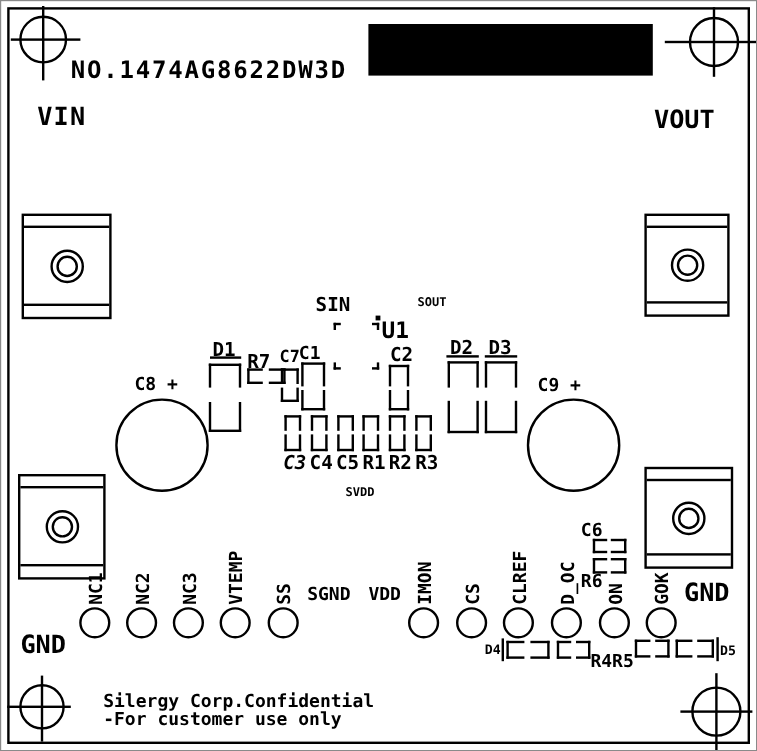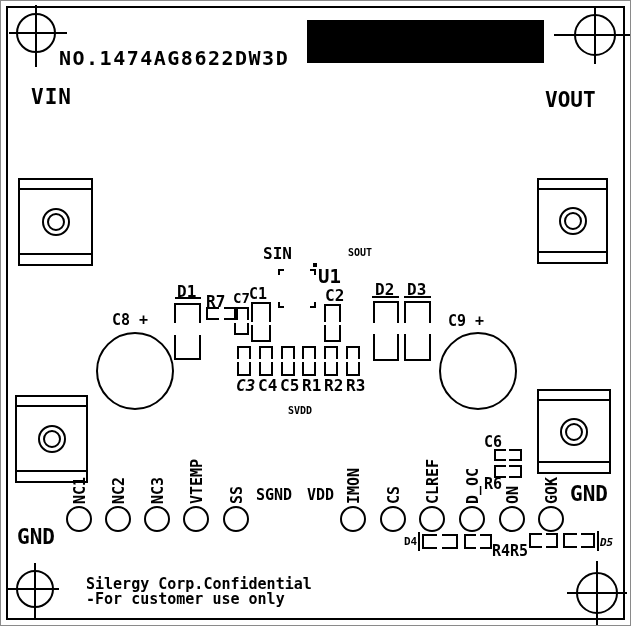--- a/index.html
+++ b/index.html
@@ -195,18 +195,18 @@
   <div class="abs hp-l" style="left:421px;top:533px;width:15px;height:15px;"></div>
   <div class="abs hp-r" style="left:441px;top:533px;width:16px;height:15px;"></div>
   <div class="abs hp-l" style="left:463px;top:533px;width:12px;height:15px;"></div>
   <div class="abs hp-r" style="left:479px;top:533px;width:12px;height:15px;"></div>
   <div class="lbl" style="left:491px;top:543px;font-size:15px;">R4R5</div>
   <div class="abs hp-l" style="left:528px;top:532px;width:13px;height:15px;"></div>
   <div class="abs hp-r" style="left:545px;top:532px;width:12px;height:15px;"></div>
   <div class="abs hp-l" style="left:562px;top:532px;width:14px;height:15px;"></div>
   <div class="abs hp-r" style="left:580px;top:532px;width:14px;height:15px;"></div>
   <div class="abs vl" style="left:596px;top:530px;height:20px;"></div>
-  <div class="lbl" style="left:599px;top:536px;font-size:11px;font-style:italic;">D5</div>
+  <div class="lbl" style="left:599px;top:536px;font-size:11px;">D5</div>
 
   <div class="lbl" style="left:85px;top:576px;font-size:15px;">Silergy Corp.Confidential</div>
   <div class="lbl" style="left:85px;top:591px;font-size:15px;">-For customer use only</div>
 
 </div>
 
 </body></html>

